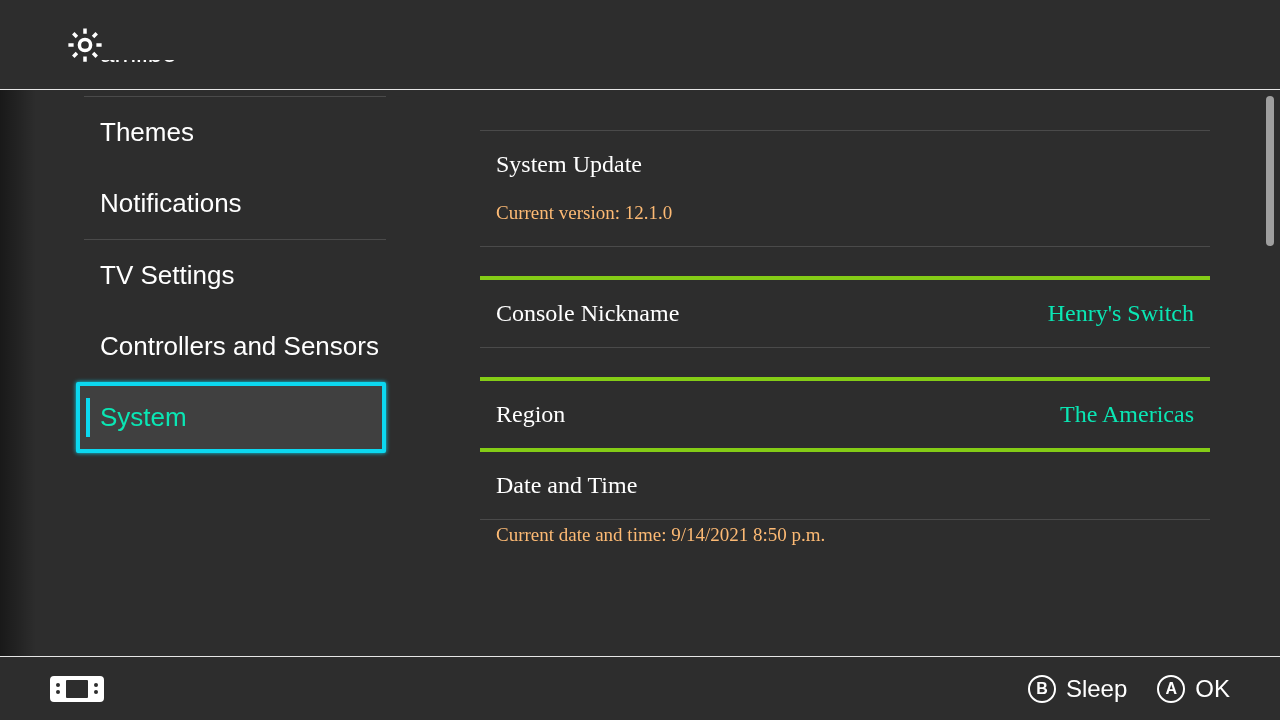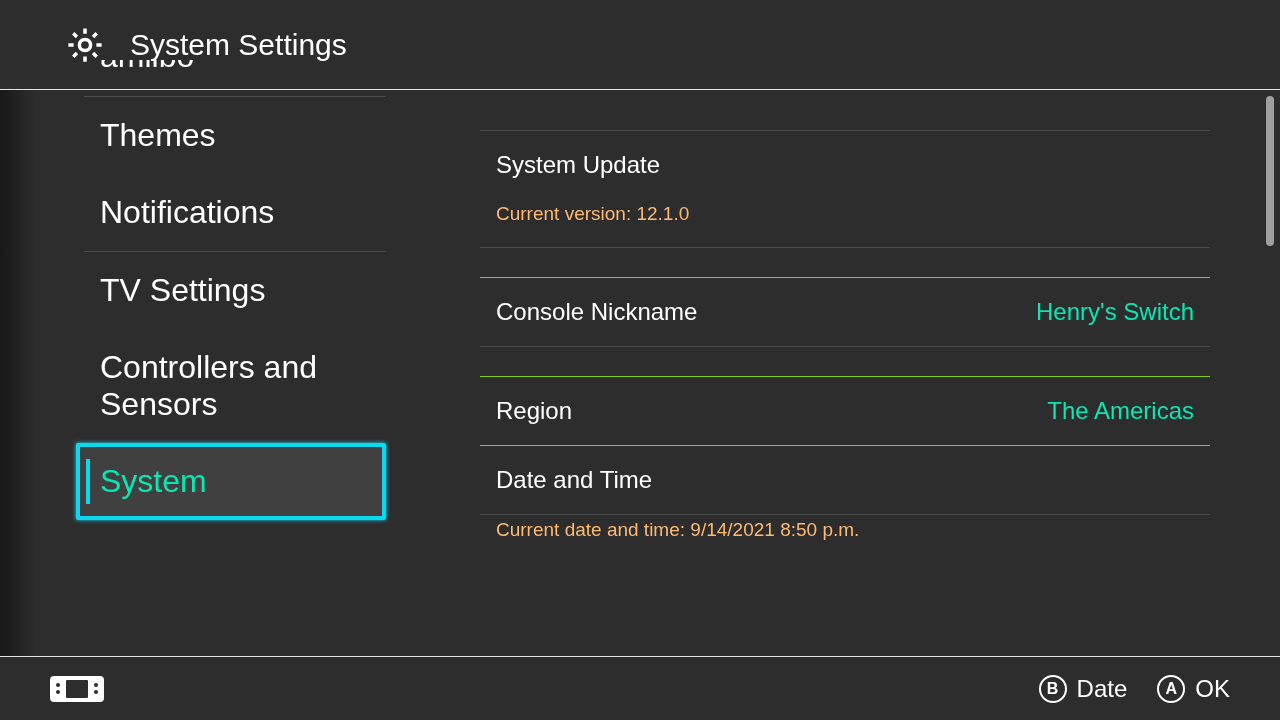--- a/index.html
+++ b/index.html
@@ -41,21 +41,21 @@
 
   
   .sidebar {
     width: 410px;
     position: relative;
     padding-top: 0;
   }
   .side-item {
     position: relative;
     padding: 20px 0 20px 100px;
-    font-size: 32px;
+    font-size: 26px;
     color: #ffffff;
     font-weight: 400;
   }
   .side-item.cut {
     margin-top: -30px;
     padding-top: 0;
     height: 36px;
     overflow: hidden;
   }
   .side-item.cut span { position: relative; top: -22px; }
@@ -86,23 +86,24 @@
     width: 36px;
     background: linear-gradient(to right, rgba(0,0,0,0.45), rgba(0,0,0,0));
     pointer-events: none;
   }
 
   
   .panel {
     flex: 1;
     position: relative;
     padding: 40px 70px 0 70px;
+    font-family: Liberation Serif, serif;
   }
   .row {
-    border-top: 1px solid #84cc16;
+    border-top: 4px solid #84cc16;
     padding: 20px 16px;
     display: flex;
     align-items: center;
     justify-content: space-between;
     font-size: 24px;
   }
   .row.first { border-top: 1px solid #4a4a4a; }
   .row .val { color: #0ae6b4; margin-left: 23px; }
   .row .label { color: #ffffff; }
   .subtext {
@@ -178,21 +179,20 @@
   }
 </style>
 </head>
 <body>
 
 <div class="header">
   <svg class="gear" viewBox="0 0 24 24" fill="none" stroke="#ffffff" stroke-width="2">
     <circle cx="12" cy="12" r="3.2"></circle>
     <path d="M12 2.5v3M12 18.5v3M21.5 12h-3M5.5 12h-3M18.7 5.3l-2.1 2.1M7.4 16.6l-2.1 2.1M18.7 18.7l-2.1-2.1M7.4 7.4 5.3 5.3"></path>
   </svg>
-  <h1>System Settings</h1>
 </div>
 
 <div class="body-area">
 
   <div class="sidebar">
     <div class="side-shade"></div>
 
     <div class="side-item cut">
       <span>amiibo</span>
     </div>
@@ -256,19 +256,19 @@
       </div>
     <div class="mid"></div>
     <div class="dots-right">
         <div class="dot"></div>
         <div class="dot"></div>
       </div>
   </div>
   <div class="spacer"></div>
   <div class="hint">
     <span class="btn-circle">B</span>
-    <span>Date</span>
+    <span>Sleep</span>
   </div>
   <div class="hint">
     <span class="btn-circle">A</span>
     <span>OK</span>
   </div>
 </div>
 
 </body></html>

